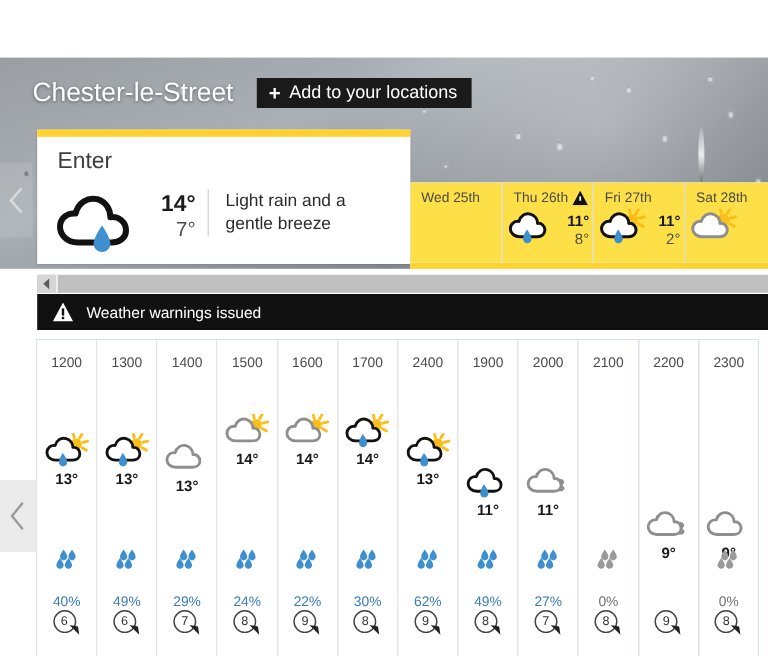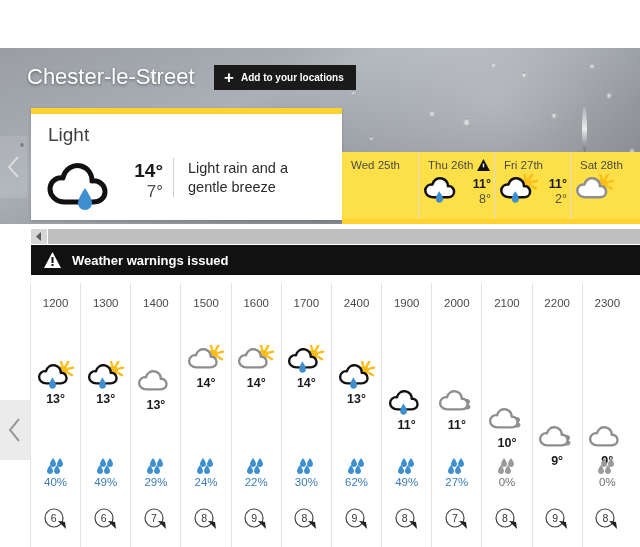--- a/index.html
+++ b/index.html
@@ -57,21 +57,21 @@
     text-shadow: 0 1px 3px rgba(0,0,0,0.45);
   }
   .add-loc-btn {
     position: absolute; left: 214px; top: 65px; z-index: 5;
     height: 25px; background: #1a1a1a; color: #ffffff;
     display: flex; align-items: center; gap: 7px;
     padding: 0 12px 0 10px; cursor: pointer; border: 0;
     font-family: "Liberation Sans", sans-serif;
   }
   .add-loc-btn .plus { font-size: 17px; line-height: 1; font-weight: bold; }
-  .add-loc-btn .lbl { font-size: 10px; font-weight: bold; white-space: nowrap; }
+  .add-loc-btn .lbl { font-size: 15px; font-weight: normal; white-space: nowrap; }
 
   
   .today-card {
     position: absolute; left: 31px; top: 108px; width: 311px; height: 112px;
     background: #ffffff; border-top: 6px solid #ffd230; z-index: 6;
     box-shadow: 0 1px 3px rgba(0,0,0,0.18);
   }
   .today-label {
     position: absolute; left: 17px; top: 10px;
     font-size: 19px; color: #3f3f3f;
@@ -129,21 +129,21 @@
     background: #d6d6d6; border-right: 1px solid #ffffff;
     display: flex; align-items: center; justify-content: center; cursor: pointer;
   }
 
   
   .warn-bar {
     position: absolute; left: 31px; top: 245px; width: 609px; height: 30px;
     background: #111111; display: flex; align-items: center;
     padding-left: 13px; gap: 11px; z-index: 4; cursor: pointer;
   }
-  .warn-bar .txt { font-size: 13px; font-weight: bold; color: #ffffff; }
+  .warn-bar .txt { font-size: 13px; font-weight: normal; color: #ffffff; }
 
   
   .hourly {
     position: absolute; left: 30px; top: 283px; width: 602px; height: 264px;
     display: flex; background: #3b82f6; z-index: 3;
   }
   .hour-col {
     width: 50.16px; flex: none; border-left: 1px solid #e3e3e3;
     position: relative; height: 264px; background: #ffffff;
   }
@@ -155,21 +155,21 @@
   .hour-graph { position: absolute; top: 34px; left: 0; right: 0; height: 130px; }
   .hour-icon-wrap { position: absolute; left: 0; right: 0; display: flex; justify-content: center; }
   .hour-temp {
     position: absolute; left: 0; right: 0; text-align: center;
     font-size: 12.5px; font-weight: bold; color: #1a1a1a;
   }
   .hour-precip {
     position: absolute; top: 172px; left: 0; right: 0; text-align: center;
   }
   .precip-icon { height: 20px; display: flex; justify-content: center; align-items: flex-end; }
-  .precip-pct { font-size: 11.5px; color: #3a7cb8; margin-top: 1px; }
+  .precip-pct { font-size: 11.5px; color: #3a7cb8; margin-top: 21px; }
   .precip-pct.zero { color: #6f6f6f; }
   .hour-wind {
     position: absolute; top: 224px; left: 0; right: 0;
     display: flex; justify-content: center;
   }
   .wind-speed {
     position: absolute; left: 0; right: 0; top: 5px; text-align: center;
     font-size: 10.5px; color: #333333;
   }
 
@@ -225,21 +225,21 @@
     <span class="lbl">Add to your locations</span>
   </div>
 
   <div class="hero-arrow">
     <svg width="13" height="22" viewBox="0 0 13 22">
       <path d="M11 1 L2 11 L11 21" fill="none" stroke="#d9dadc" stroke-width="2"></path>
     </svg>
   </div>
 
   <div class="today-card">
-    <div class="today-label">Light</div>
+    <div class="today-label">Enter</div>
     <div class="today-body">
       <div class="today-icon">
         <svg width="72" height="52" viewBox="0 0 72 52">
           <path d="M20 42 C10 42 5 35 5 29 C5 22 11 17 18 18 C20 9 28 4 36 6 C43 8 47 14 47 21 C54 20 60 25 60 32 C60 38 55 42 48 42 Z" fill="#fff" stroke="#111" stroke-width="5" stroke-linejoin="round"></path>
           <path d="M40 28 C40 28 33 38 33 43 C33 47 36 50 40 50 C44 50 47 47 47 43 C47 38 40 28 40 28 Z" fill="#3d8fd0"></path>
         </svg>
       </div>
       <div class="today-temps">
         <div class="t-high">14°</div>
         <div class="t-low">7°</div>
@@ -756,30 +756,20 @@
         </div>
         <div class="hour-wind">
           <div style="position: relative;"><svg width="26" height="24" viewBox="0 0 26 24">
               <circle cx="11" cy="11" r="9" fill="none" stroke="#444" stroke-width="1.2"></circle>
               <path d="M15 14 L23 22 L22 15 L16 14 Z" fill="#222"></path>
             </svg><div class="wind-speed" style="right: 4px;">7</div></div>
         </div>
       </div>
       <div class="hour-col">
         <div class="hour-time">2100</div>
-        <div class="hour-graph">
-          <div class="hour-icon-wrap" style="top: 88px;">
-            <svg width="38" height="30" viewBox="0 0 72 56">
-              <path d="M50 26 C58 22 62 28 56 31 L44 31" fill="none" stroke="#8e8e8e" stroke-width="4" stroke-linecap="round"></path>
-              <path d="M52 36 C59 33 62 38 57 40 L46 40" fill="none" stroke="#8e8e8e" stroke-width="4" stroke-linecap="round"></path>
-              <path d="M18 42 C9 42 4 36 4 30 C4 23 10 18 17 19 C19 11 26 6 34 8 C41 10 45 16 45 22 C51 21 56 26 56 32 C56 38 51 42 45 42 Z" fill="#ffffff" stroke="#8e8e8e" stroke-width="4.5" stroke-linejoin="round"></path>
-            </svg>
-          </div>
-          <div class="hour-temp" style="top: 119px;">10°</div>
-        </div>
         <div class="hour-precip">
           <div class="precip-icon">
             <svg width="20" height="18" viewBox="0 0 20 18">
               <path d="M7 1 C7 1 4 5 4 7
                           C4 8.8 5.5 10 7 10
                           C8.5 10 10 8.8 10 7
                           C10 5 7 1 7 1 Z" fill="#9a9a9a"></path>
               <path d="M14 1 C14 1 11 5 11 7
                           C11 8.8 12.5 10 14 10
                           C15.5 10 17 8.8 17 7

